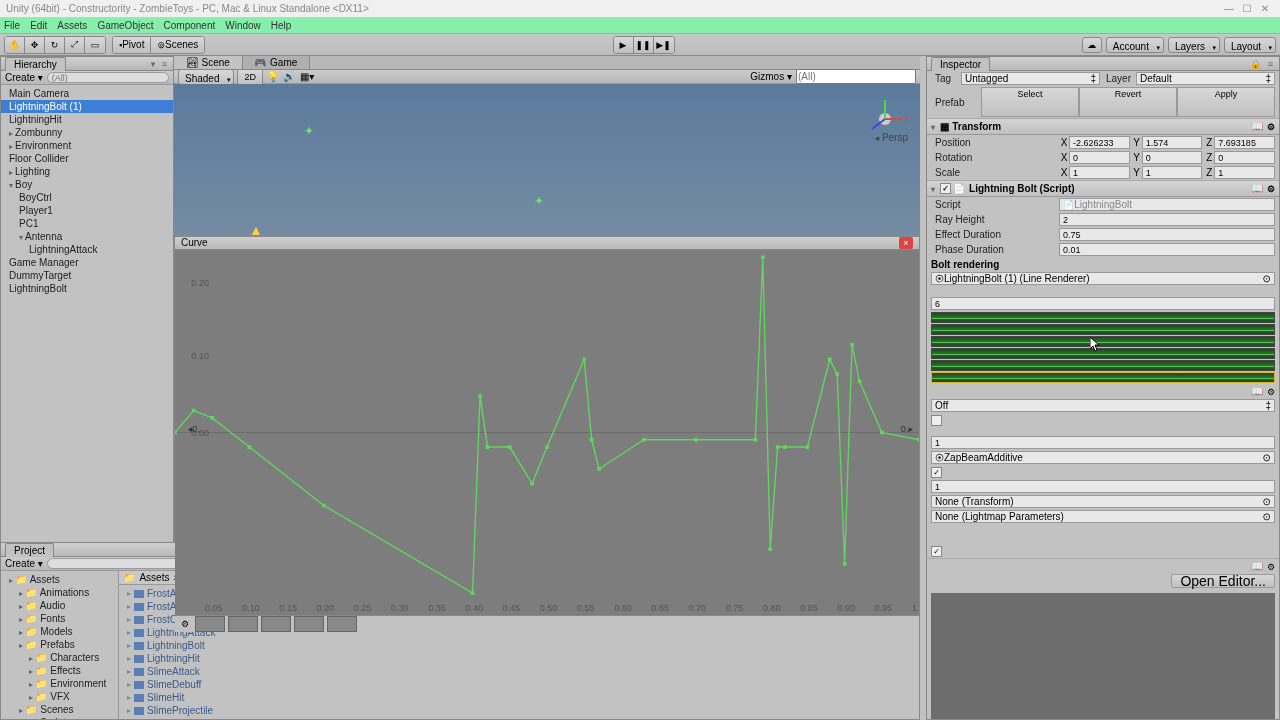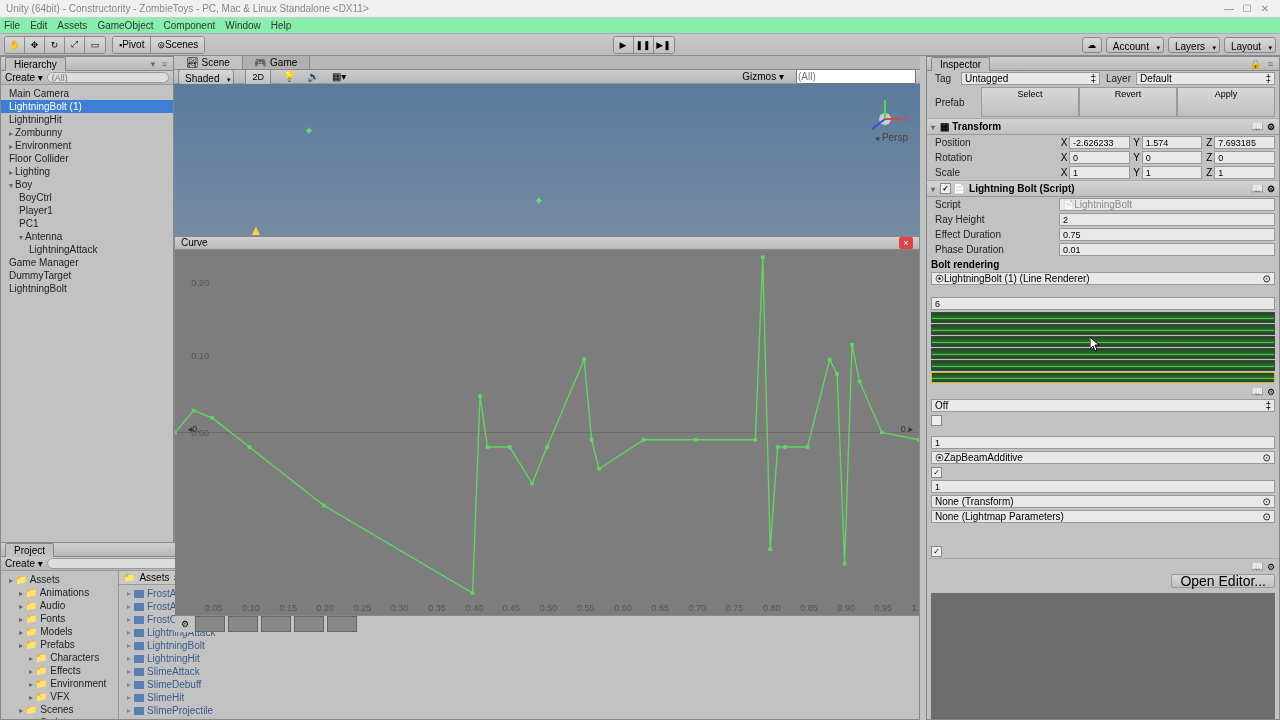--- a/index.html
+++ b/index.html
@@ -36,21 +36,21 @@
 .fold.open::before { content: '▾'; }
 .project { height: 225px; border-top: 1px solid #888; }
 .project-body { flex: 1; display: flex; overflow: hidden; }
 .proj-left { width: 118px; border-right: 1px solid #999; overflow: hidden; }
 .proj-right { flex: 1; overflow: hidden; }
 .breadcrumb { height: 14px; border-bottom: 1px solid #999; display: flex; align-items: center; padding: 0 4px; font-size: 9px; background: #c8c8c8; }
 .breadcrumb span { margin-right: 4px; }
 .center-col { flex: 1; display: flex; flex-direction: column; position: relative; }
 .scene-tabs { height: 14px; display: flex; background: #b8b8b8; border-bottom: 1px solid #888; }
 .scene-tabs .tab { padding: 1px 12px; border-right: 1px solid #888; font-size: 10px; background: #c2c2c2; }
-.scene-toolbar { height: 14px; background: linear-gradient(#ccc,#b8b8b8); border-bottom: 1px solid #999; display: flex; align-items: center; padding: 0 4px; font-size: 9px; gap: 8px; }
+.scene-toolbar { height: 14px; background: linear-gradient(#ccc,#b8b8b8); border-bottom: 1px solid #999; display: flex; align-items: center; padding: 0 4px; font-size: 9px; }
 .scene-toolbar .sp { flex: 1; }
 .scene-view { flex: 1; background: linear-gradient(#5b7a9c 0%, #8a9aa8 60%, #8c7f6e 100%); position: relative; overflow: hidden; }
 .gizmo { position: absolute; right: 10px; top: 10px; width: 50px; height: 50px; }
 .persp { position: absolute; right: 12px; top: 48px; font-size: 9px; color: #444; }
 .star { position: absolute; color: #6fdc6f; font-size: 12px; }
 .curve-window { position: absolute; left: 0; top: 180px; right: 0; bottom: 0; background: #c2c2c2; border: 1px solid #888; display: flex; flex-direction: column; }
 .curve-title { height: 14px; background: linear-gradient(#d0d0d0,#b8b8b8); display: flex; align-items: flex-start; padding: 0 6px; font-size: 10px; border-bottom: 1px solid #888; }
 .curve-close { margin-left: auto; width: 14px; height: 12px; background: #d44; color: #fff; text-align: center; line-height: 12px; font-size: 9px; border-radius: 2px; }
 .curve-body { flex: 1; background: #7d7d7d; position: relative; }
 .curve-svg { width: 100%; height: 100%; }

